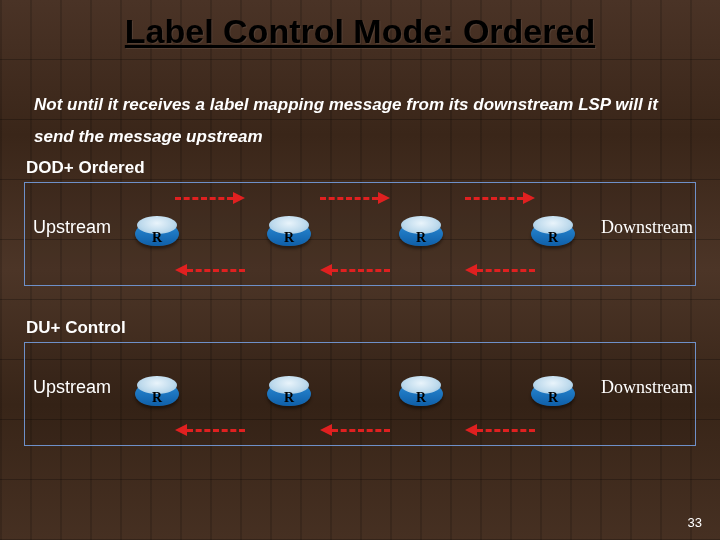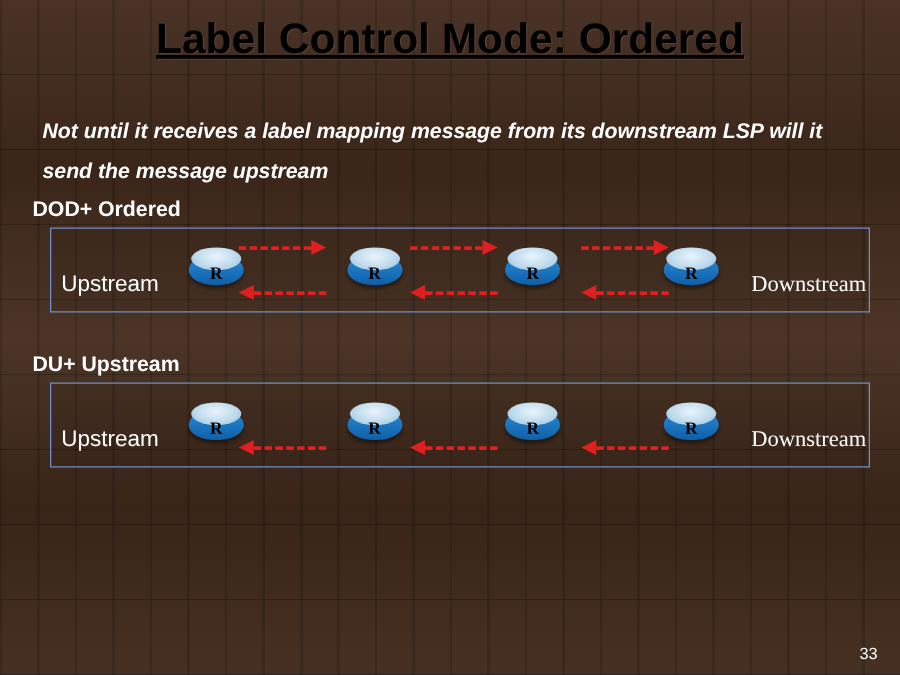--- a/index.html
+++ b/index.html
@@ -33,24 +33,24 @@
     color: #fff;
     font-style: italic;
   }
   .section-label {
     margin: 4px 0 4px 26px;
     font-size: 17px;
     font-weight: bold;
     color: #ffffff;
   }
   .panel {
-    margin: 0 24px 0 40px;
+    margin: 0 24px 0 24px;
     border: 1px solid #6e90c8;
     background: rgba(0,0,0,0.06);
-    height: 68px;
+    height: 104px;
     position: relative;
     display: flex;
     align-items: center;
   }
   .side-label {
     position: absolute;
     font-size: 18px;
     color: #fff;
     top: 34px;
   }
@@ -198,21 +198,21 @@
       </div>
     <div class="arrow left">
         <div class="shaft"></div>
         <div class="head"></div>
       </div>
   </div>
 </div>
 
 <div class="gap"></div>
 
-<div class="section-label">DU+ Upstream</div>
+<div class="section-label">DU+ Control</div>
 
 <div class="panel">
   <div class="side-label side-left">Upstream</div>
   <div class="side-label side-right">Downstream</div>
 
   <div class="routers">
     <div class="router">
         <div class="disk"></div>
         <div class="top"></div>
         <div class="r">R</div>

